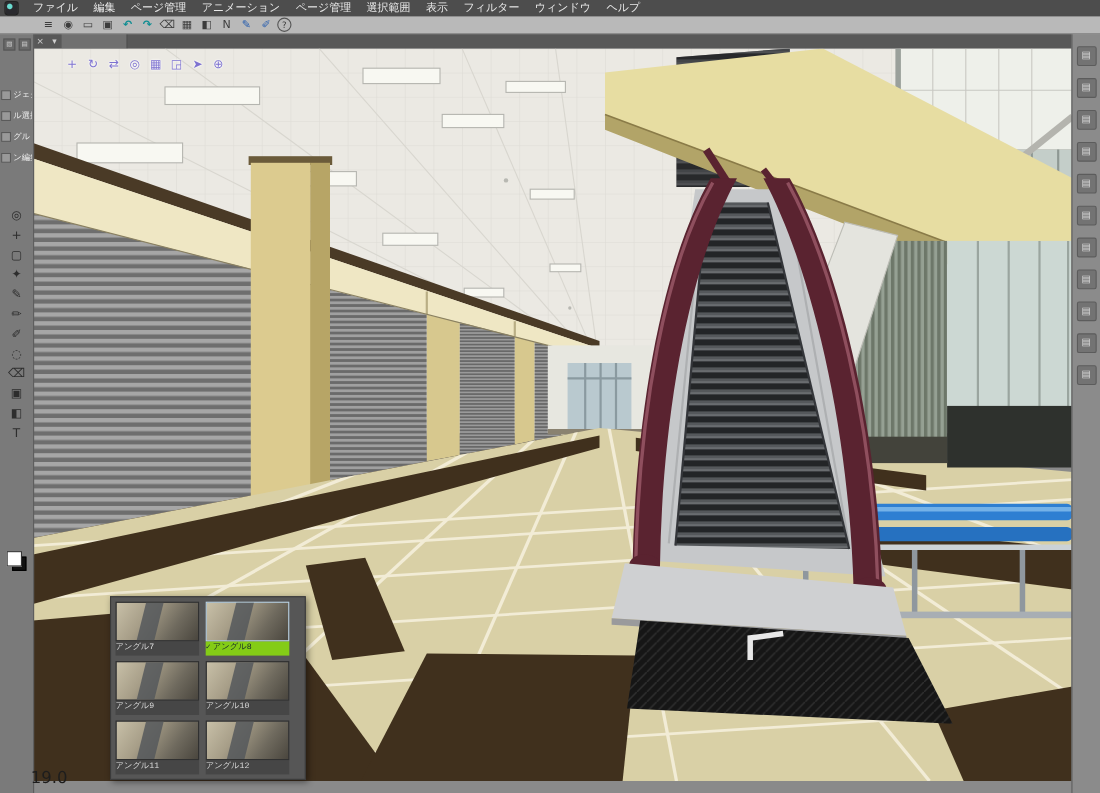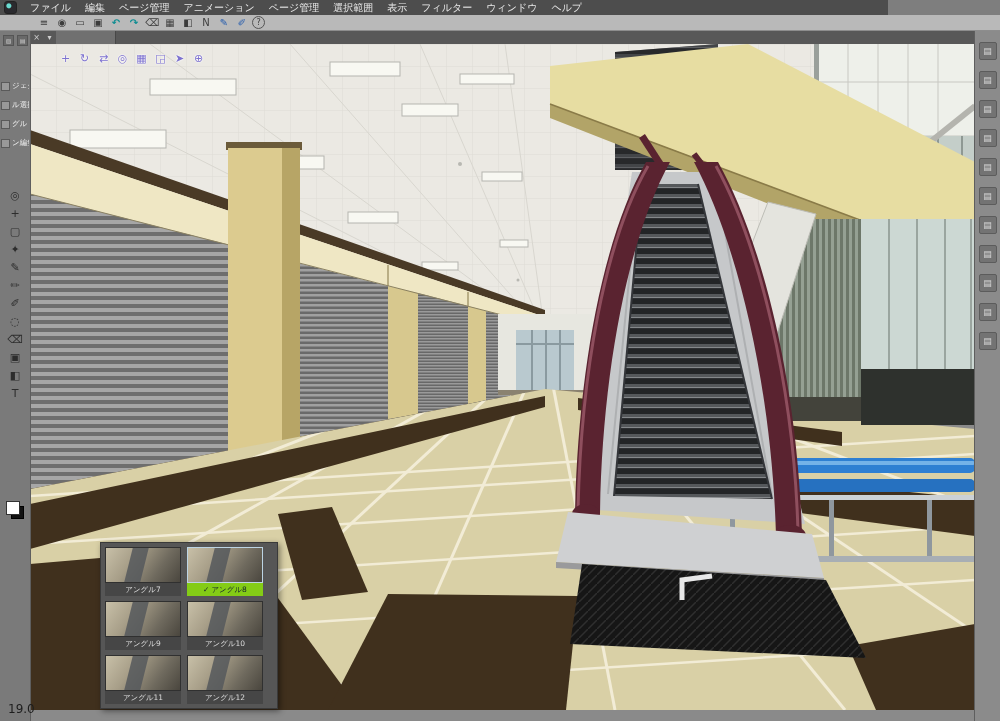--- a/index.html
+++ b/index.html
@@ -2,21 +2,21 @@
 <html><head>
 <meta charset="utf-8">
 <style>
   html,body{margin:0;padding:0;}
   body{
     width:1000px;height:721px;position:relative;overflow:hidden;
     background:#7e7e7e;font-family:"DejaVu Sans","Liberation Sans",sans-serif;
     -webkit-font-smoothing:antialiased;
   }
   
-  #menubar{position:absolute;left:0;top:0;width:888px;height:15px;background:#4d4d4d;
+  #menubar{position:absolute;left:0;top:0;width:1000px;height:15px;background:#4d4d4d;
     display:flex;align-items:center;z-index:30;}
   #menubar .logo{width:11px;height:11px;margin:0 6px 0 4px;border-radius:3px;
     background:radial-gradient(circle at 35% 35%,#6adbd0 0 2px,#2a2a2e 3px);border:1px solid #222;}
   #menubar .mi{color:#e9e9e9;font-size:10px;padding:0 7px;line-height:15px;white-space:nowrap;}
   
   #toolbar{position:absolute;left:0;top:15px;width:1000px;height:16px;background:#b9b9b9;
     border-bottom:1px solid #8d8d8d;display:flex;align-items:center;gap:2px;padding-left:36px;
     box-sizing:border-box;z-index:30;}
   #toolbar .tb{width:16px;height:14px;font-size:10px;line-height:14px;text-align:center;
     color:#3c3c3c;border-radius:2px;}
@@ -32,21 +32,21 @@
   .rail-labels{position:absolute;top:50px;left:1px;width:28px;}
   .rail-labels .pl{display:flex;align-items:center;gap:2px;margin-bottom:9px;}
   .rail-labels .pl i{width:7px;height:7px;background:#999;border:1px solid #5a5a5a;flex:0 0 auto;}
   .rail-labels .pl b{font-weight:normal;color:#f0f0f0;font-size:7.5px;white-space:nowrap;overflow:hidden;}
   .rail-tools{position:absolute;top:155px;left:0;width:30px;}
   .rail-tools .tool{width:22px;height:17px;margin:1px auto;color:#2d2d2d;font-size:11px;
     line-height:17px;text-align:center;}
   .swatches{position:absolute;top:470px;left:6px;width:18px;height:18px;}
   .swatches .sub{position:absolute;right:0;bottom:0;width:11px;height:11px;background:#111;border:1px solid #000;}
   .swatches .main{position:absolute;left:0;top:0;width:12px;height:12px;background:#fff;border:1px solid #333;}
-  .rail-zoom{position:absolute;bottom:5px;left:0;width:40px;color:#1d1d1d;font-size:12px;z-index:40;padding-left:8px;}
+  .rail-zoom{position:absolute;bottom:5px;left:0;width:40px;color:#1d1d1d;font-size:15px;z-index:40;padding-left:28px;}
   
   #rightrail{position:absolute;right:0;top:31px;bottom:0;width:25px;background:#8b8b8b;
     border-left:1px solid #5e5e5e;z-index:25;}
   #rightrail .dock{width:16px;height:16px;margin:11px auto 0;background:#737373;border:1px solid #5c5c5c;
     border-radius:2px;color:#d8d8d8;font-size:9px;line-height:16px;text-align:center;}
   
   #docwin{position:absolute;left:30px;top:31px;right:25px;bottom:0;display:flex;flex-direction:column;}
   #tabbar{height:13px;background:#585858;display:flex;align-items:stretch;}
   #tabbar .wbtn{color:#cfcfcf;font-size:8px;line-height:13px;width:13px;text-align:center;}
   #tabbar .tab{background:#707070;color:#efefef;font-size:8.5px;line-height:13px;padding:15px 10px;
@@ -62,21 +62,21 @@
   
   #anglepanel{position:absolute;left:70px;top:498px;width:168px;background:#565656;
     border:1px solid #3a3a3a;box-shadow:2px 2px 6px rgba(0,0,0,.45);z-index:12;padding:4px;}
   .angle-grid{display:grid;grid-template-columns:76px 76px;column-gap:6px;row-gap:5px;}
   .acell{width:76px;}
   .athumb{width:76px;height:36px;border:1px solid #303030;box-sizing:border-box;
     background:linear-gradient(125deg,#c8c0a8 0%,#a79e88 35%,#6f6a5e 70%,#4a463e 100%);position:relative;overflow:hidden;}
   .athumb::after{content:"";position:absolute;left:30%;top:-10%;width:22%;height:130%;
     background:#55585c;transform:skewX(-14deg);opacity:.85;}
   .alabel{height:13px;background:#464646;color:#dcdcdc;font-size:7.5px;line-height:13px;
-    text-align:center;white-space:nowrap;overflow:hidden;}
+    text-align:left;white-space:nowrap;overflow:hidden;font-family:Liberation Mono, monospace;}
   .acell.selected .athumb{border-color:#bcd4e4;}
   .acell.selected .alabel{background:#84cc16;color:#14232e;}
   .alabel .chk{margin-right:2px;}
 </style>
 </head>
 <body>
 
 <div id="menubar">
   <span class="logo"></span>
   <span class="mi">ファイル</span>

